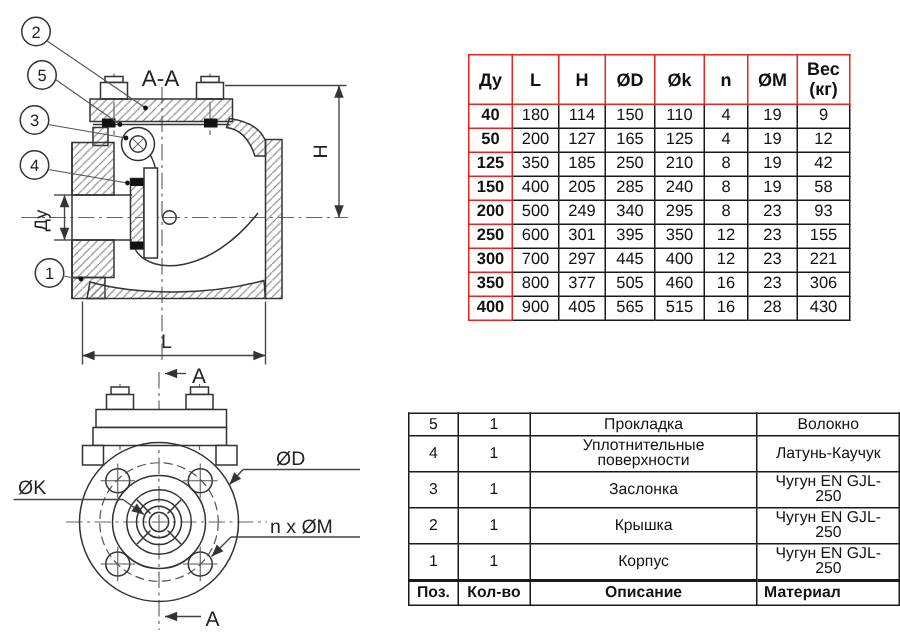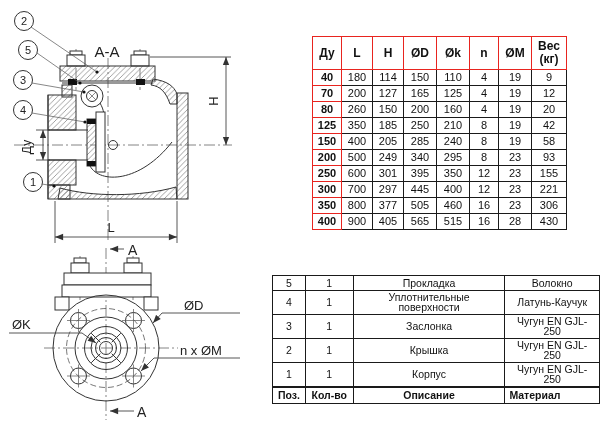--- a/index.html
+++ b/index.html
@@ -232,38 +232,28 @@
           <td>40</td>
           <td>180</td>
           <td>114</td>
           <td>150</td>
           <td>110</td>
           <td>4</td>
           <td>19</td>
           <td>9</td>
         </tr>
         <tr>
-          <td>70</td>
+          <td>50</td>
           <td>200</td>
           <td>127</td>
           <td>165</td>
           <td>125</td>
           <td>4</td>
           <td>19</td>
           <td>12</td>
-        </tr>
-        <tr>
-          <td>80</td>
-          <td>260</td>
-          <td>150</td>
-          <td>200</td>
-          <td>160</td>
-          <td>4</td>
-          <td>19</td>
-          <td>20</td>
         </tr>
         <tr>
           <td>125</td>
           <td>350</td>
           <td>185</td>
           <td>250</td>
           <td>210</td>
           <td>8</td>
           <td>19</td>
           <td>42</td>

